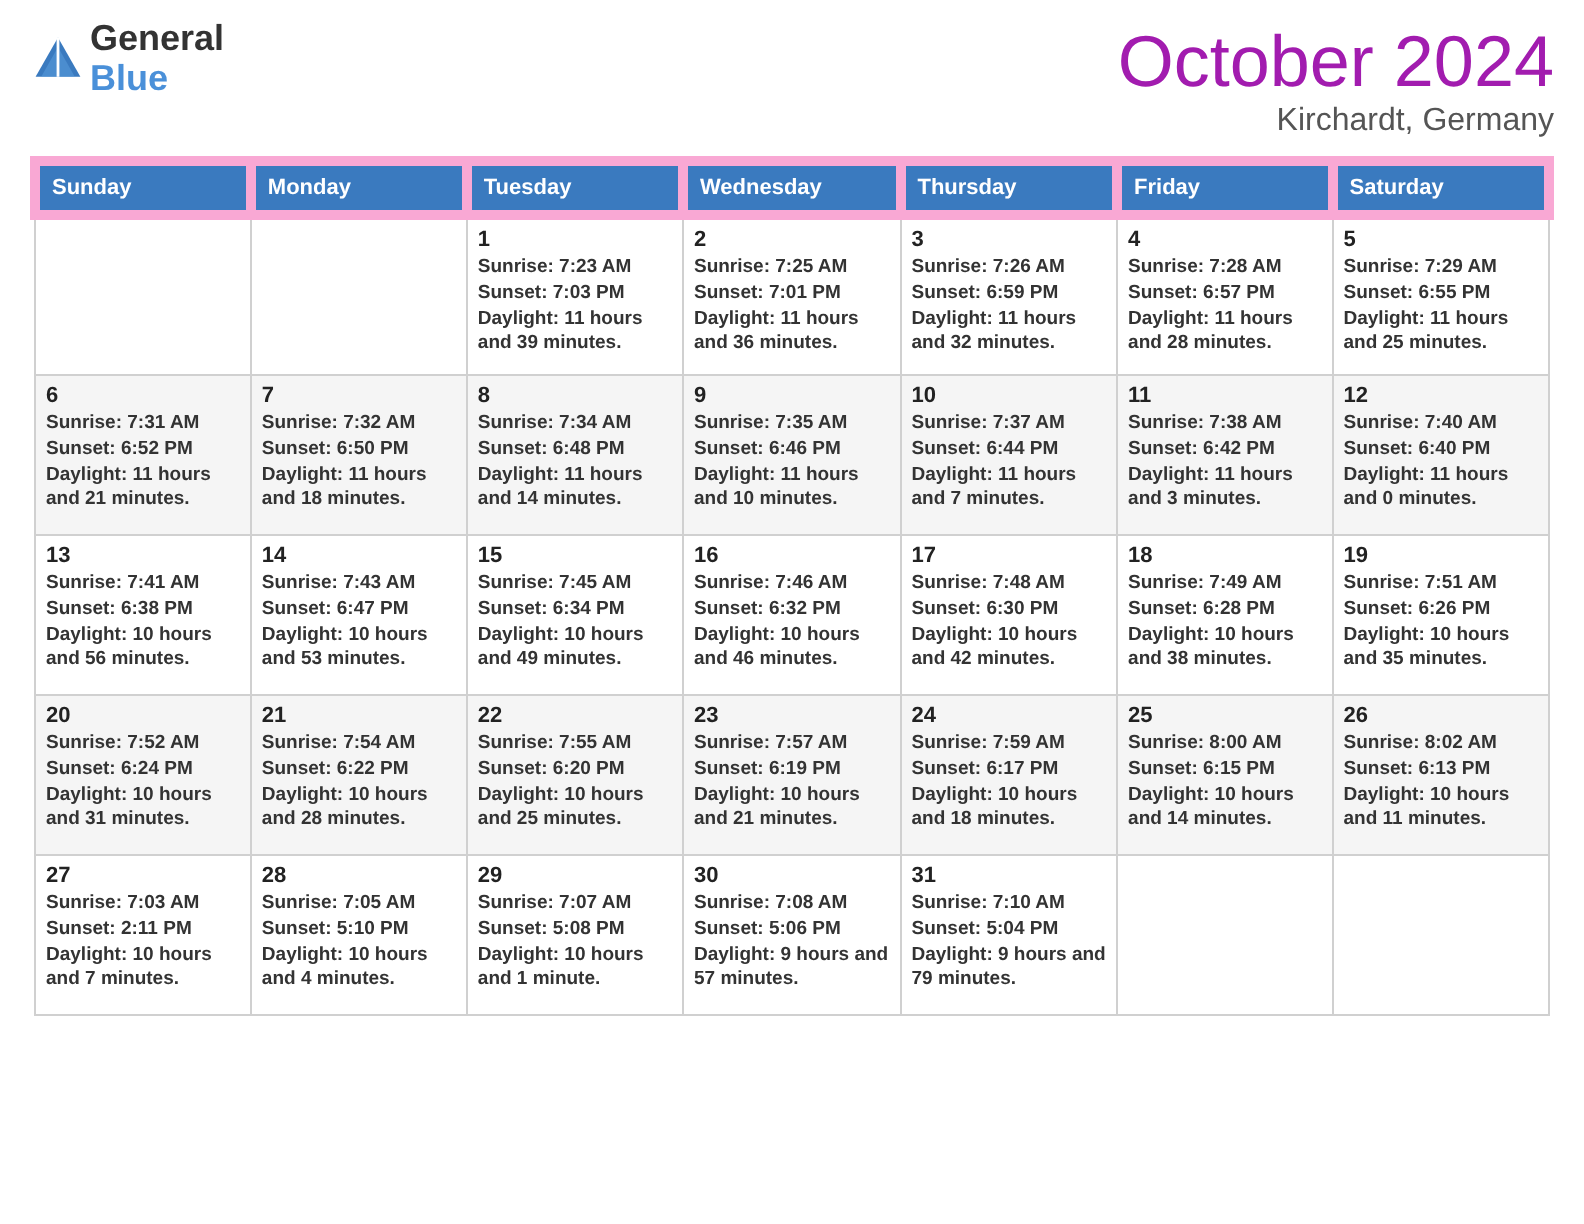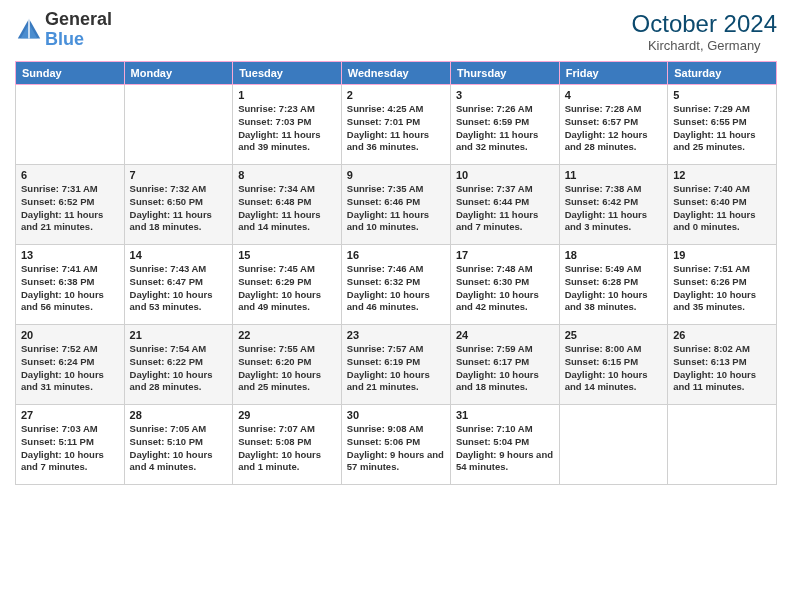--- a/index.html
+++ b/index.html
@@ -43,42 +43,41 @@
     }
     .logo-icon {
       width: 28px;
       height: 28px;
       margin-right: 2px;
     }
     .title-block {
       text-align: right;
     }
     .month-title {
-      font-size: 24px;
+      font-size: 36px;
       font-weight: normal;
-      color: #0c4a6e;
+      color: #a21caf;
     }
     .location {
-      font-size: 13px;
+      font-size: 16px;
       color: #555;
-      text-align: center;
     }
     .calendar {
       width: 100%;
       border-collapse: collapse;
       font-size: 10px;
     }
     .calendar th {
       background: #3a7abf;
       color: #fff;
       text-align: left;
       padding: 5px 6px;
       font-size: 11px;
       font-weight: bold;
-      border: 1px solid #f9a8d4;
+      border: 5px solid #f9a8d4;
     }
     .calendar td {
       border: 1px solid #d0d0d0;
       vertical-align: top;
       padding: 4px 5px;
       width: 110px;
       height: 80px;
       background: #fff;
     }
     .calendar tr:nth-child(even) td {
@@ -146,39 +145,39 @@
         <span class="day-num">1</span>
         <div class="day-detail">
           <span>Sunrise: 7:23 AM</span><br>
           <span>Sunset: 7:03 PM</span><br>
           <span>Daylight: 11 hours and 39 minutes.</span>
         </div>
       </td>
           <td>
         <span class="day-num">2</span>
         <div class="day-detail">
-          <span>Sunrise: 4:25 AM</span><br>
+          <span>Sunrise: 7:25 AM</span><br>
           <span>Sunset: 7:01 PM</span><br>
           <span>Daylight: 11 hours and 36 minutes.</span>
         </div>
       </td>
           <td>
         <span class="day-num">3</span>
         <div class="day-detail">
           <span>Sunrise: 7:26 AM</span><br>
           <span>Sunset: 6:59 PM</span><br>
           <span>Daylight: 11 hours and 32 minutes.</span>
         </div>
       </td>
           <td>
         <span class="day-num">4</span>
         <div class="day-detail">
           <span>Sunrise: 7:28 AM</span><br>
           <span>Sunset: 6:57 PM</span><br>
-          <span>Daylight: 12 hours and 28 minutes.</span>
+          <span>Daylight: 11 hours and 28 minutes.</span>
         </div>
       </td>
           <td>
         <span class="day-num">5</span>
         <div class="day-detail">
           <span>Sunrise: 7:29 AM</span><br>
           <span>Sunset: 6:55 PM</span><br>
           <span>Daylight: 11 hours and 25 minutes.</span>
         </div>
       </td>
@@ -255,21 +254,21 @@
         <div class="day-detail">
           <span>Sunrise: 7:43 AM</span><br>
           <span>Sunset: 6:47 PM</span><br>
           <span>Daylight: 10 hours and 53 minutes.</span>
         </div>
       </td>
           <td>
         <span class="day-num">15</span>
         <div class="day-detail">
           <span>Sunrise: 7:45 AM</span><br>
-          <span>Sunset: 6:29 PM</span><br>
+          <span>Sunset: 6:34 PM</span><br>
           <span>Daylight: 10 hours and 49 minutes.</span>
         </div>
       </td>
           <td>
         <span class="day-num">16</span>
         <div class="day-detail">
           <span>Sunrise: 7:46 AM</span><br>
           <span>Sunset: 6:32 PM</span><br>
           <span>Daylight: 10 hours and 46 minutes.</span>
         </div>
@@ -278,21 +277,21 @@
         <span class="day-num">17</span>
         <div class="day-detail">
           <span>Sunrise: 7:48 AM</span><br>
           <span>Sunset: 6:30 PM</span><br>
           <span>Daylight: 10 hours and 42 minutes.</span>
         </div>
       </td>
           <td>
         <span class="day-num">18</span>
         <div class="day-detail">
-          <span>Sunrise: 5:49 AM</span><br>
+          <span>Sunrise: 7:49 AM</span><br>
           <span>Sunset: 6:28 PM</span><br>
           <span>Daylight: 10 hours and 38 minutes.</span>
         </div>
       </td>
           <td>
         <span class="day-num">19</span>
         <div class="day-detail">
           <span>Sunrise: 7:51 AM</span><br>
           <span>Sunset: 6:26 PM</span><br>
           <span>Daylight: 10 hours and 35 minutes.</span>
@@ -355,21 +354,21 @@
           <span>Sunset: 6:13 PM</span><br>
           <span>Daylight: 10 hours and 11 minutes.</span>
         </div>
       </td>
         </tr>
         <tr class="row-odd">
           <td>
         <span class="day-num">27</span>
         <div class="day-detail">
           <span>Sunrise: 7:03 AM</span><br>
-          <span>Sunset: 5:11 PM</span><br>
+          <span>Sunset: 2:11 PM</span><br>
           <span>Daylight: 10 hours and 7 minutes.</span>
         </div>
       </td>
           <td>
         <span class="day-num">28</span>
         <div class="day-detail">
           <span>Sunrise: 7:05 AM</span><br>
           <span>Sunset: 5:10 PM</span><br>
           <span>Daylight: 10 hours and 4 minutes.</span>
         </div>
@@ -378,31 +377,31 @@
         <span class="day-num">29</span>
         <div class="day-detail">
           <span>Sunrise: 7:07 AM</span><br>
           <span>Sunset: 5:08 PM</span><br>
           <span>Daylight: 10 hours and 1 minute.</span>
         </div>
       </td>
           <td>
         <span class="day-num">30</span>
         <div class="day-detail">
-          <span>Sunrise: 9:08 AM</span><br>
+          <span>Sunrise: 7:08 AM</span><br>
           <span>Sunset: 5:06 PM</span><br>
           <span>Daylight: 9 hours and 57 minutes.</span>
         </div>
       </td>
           <td>
         <span class="day-num">31</span>
         <div class="day-detail">
           <span>Sunrise: 7:10 AM</span><br>
           <span>Sunset: 5:04 PM</span><br>
-          <span>Daylight: 9 hours and 54 minutes.</span>
+          <span>Daylight: 9 hours and 79 minutes.</span>
         </div>
       </td>
           <td class="empty-cell"></td>
           <td class="empty-cell"></td>
         </tr>
       </tbody>
   </table>
 </div>
 
 </body></html>

